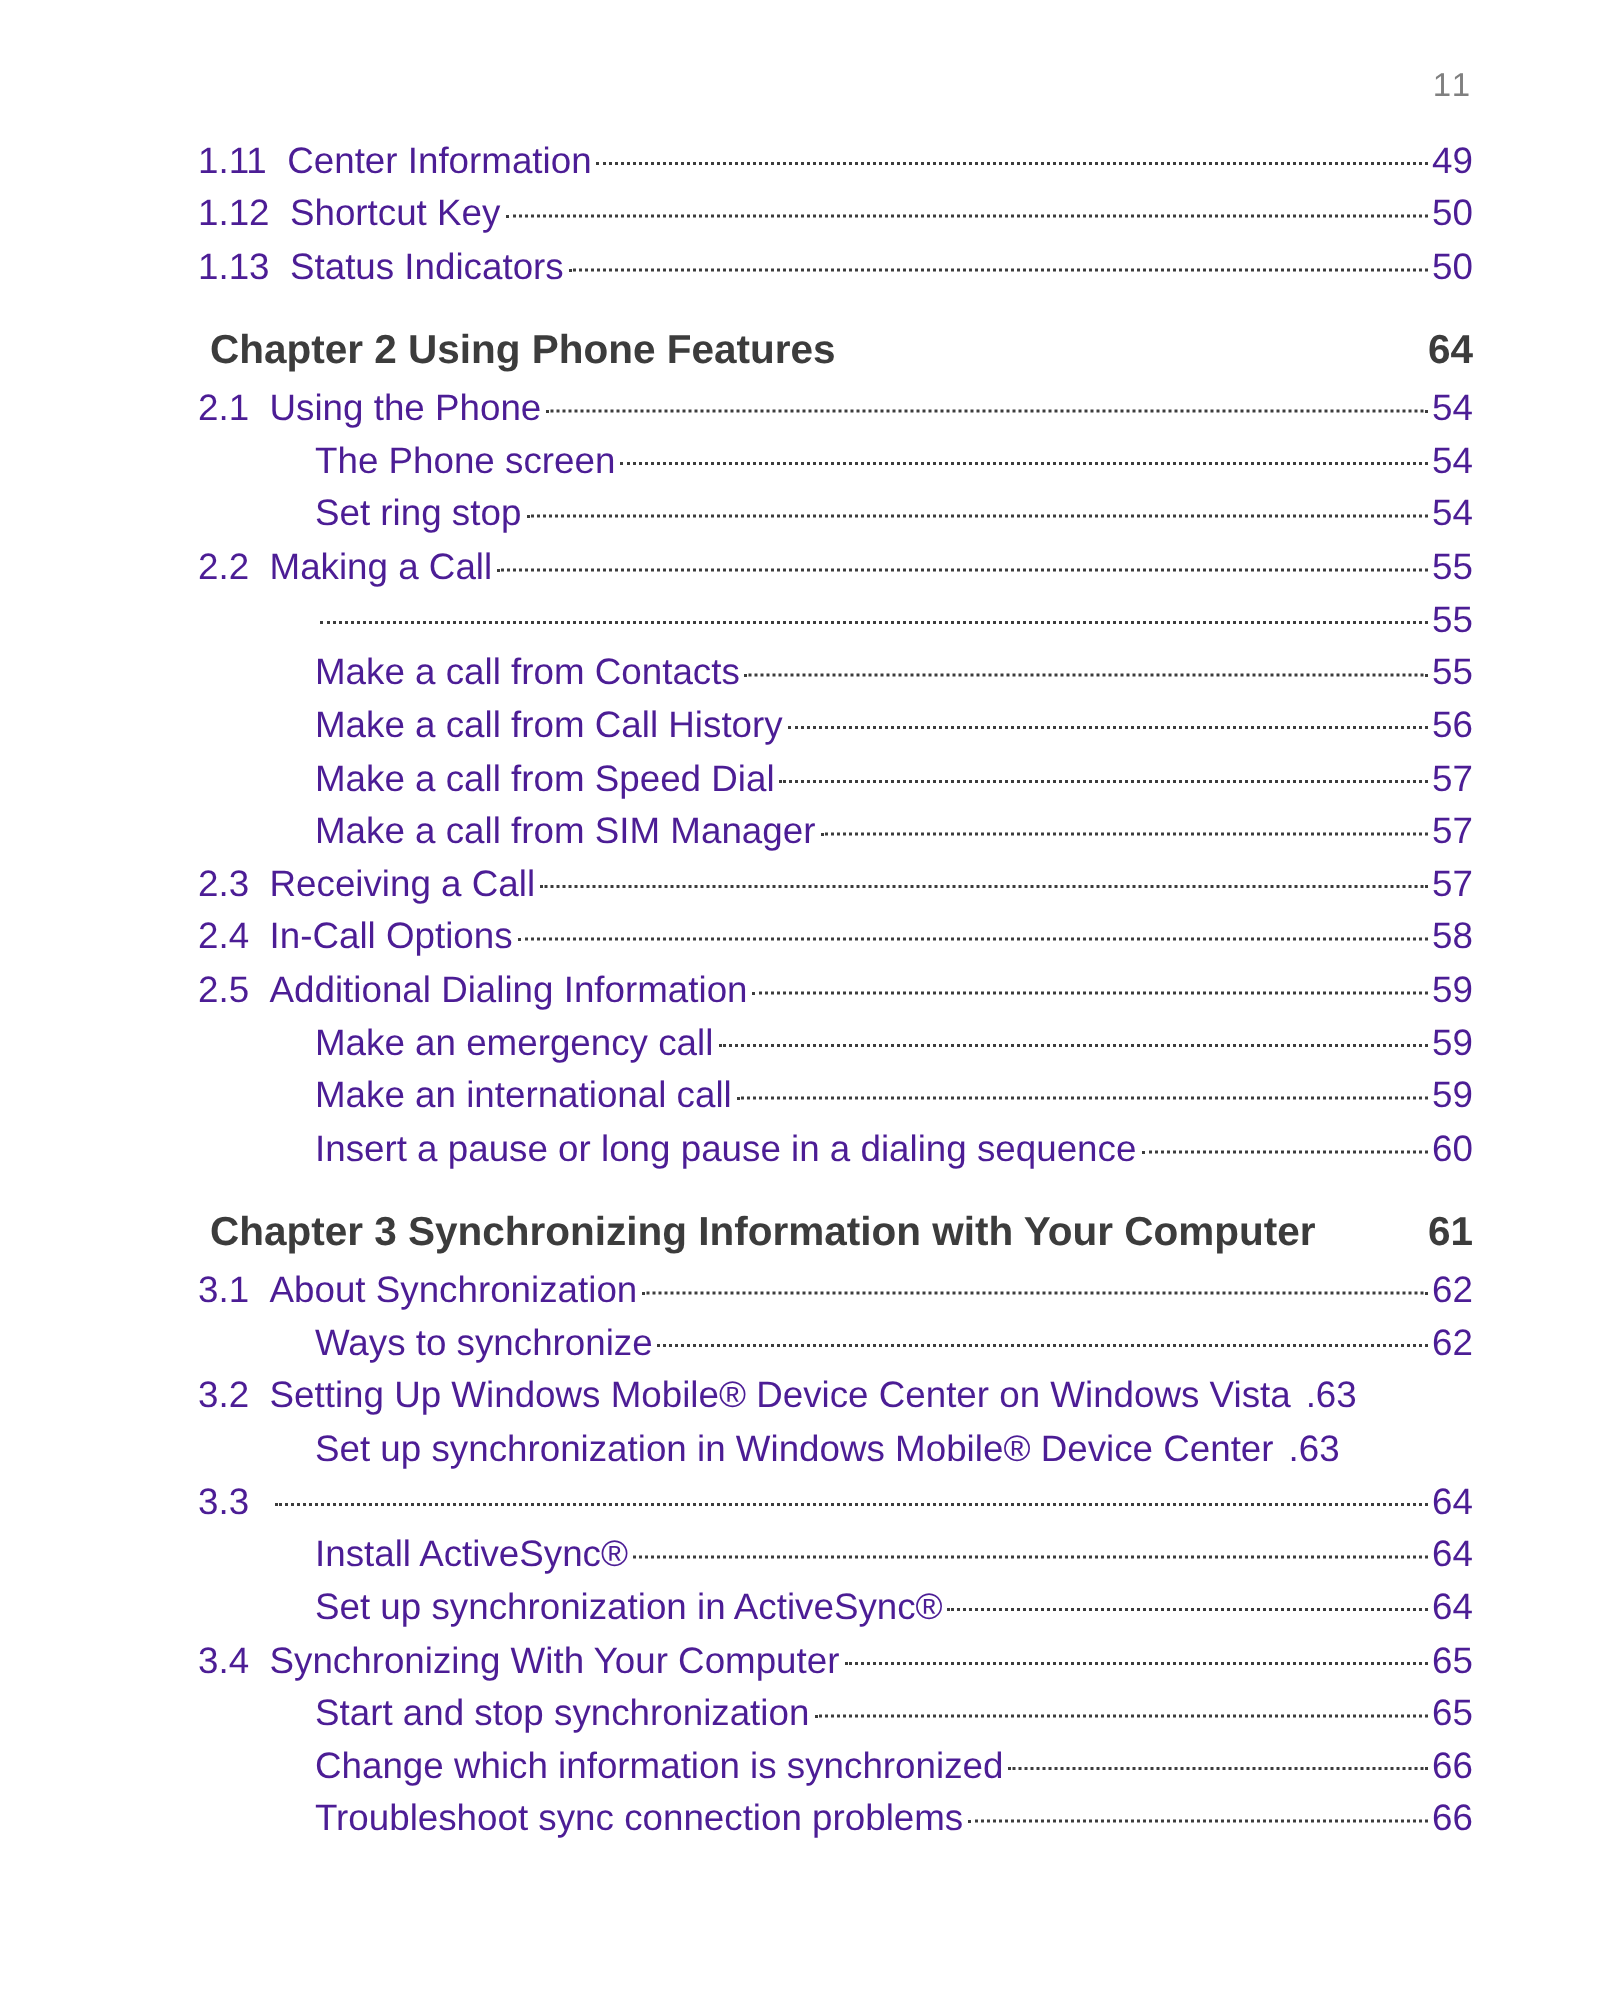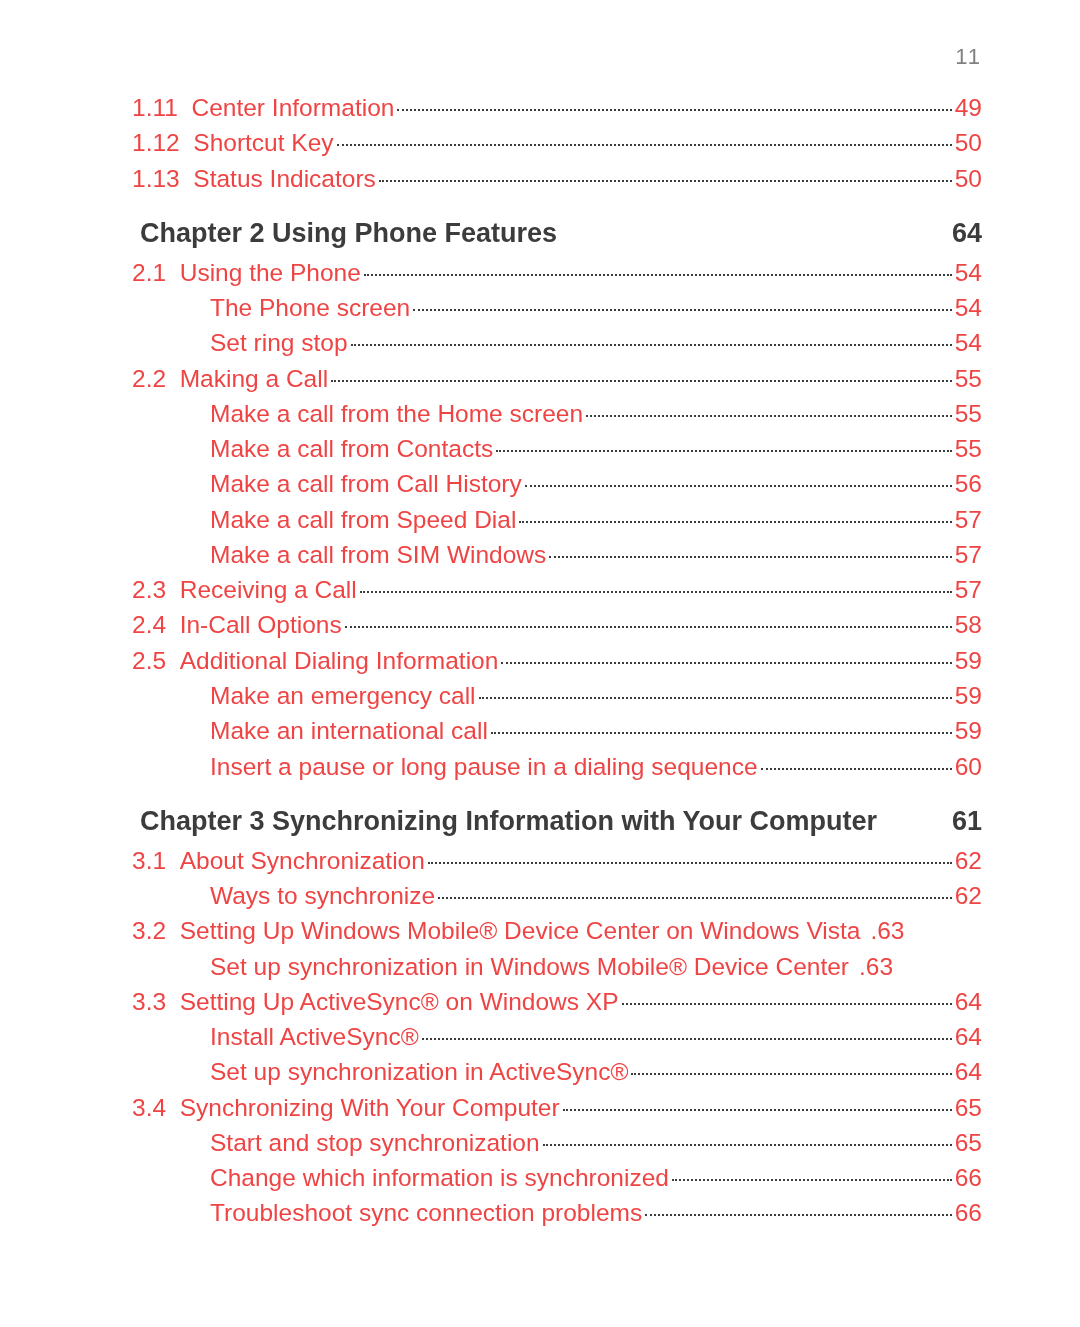--- a/index.html
+++ b/index.html
@@ -19,21 +19,21 @@
       font-size: 22px;
       color: #808080;
       letter-spacing: 2px;
     }
     .content { margin-top: 32px; }
     .toc-line {
       display: flex;
       align-items: baseline;
       font-size: 24.5px;
       line-height: 1.44;
-      color: #ef4444;
+      color: #4c1d95;
     }
     .toc-line.section { margin-left: 28px; }
     .toc-line.sub { margin-left: 106px; }
     .toc-num { white-space: nowrap; }
     .toc-title { white-space: nowrap; }
     .dots {
       flex: 1;
       border-bottom: 2.5px dotted #3c3c3c;
       margin: 0 3px;
       position: relative;
@@ -99,41 +99,40 @@
       <span class="dots"></span>
       <span class="toc-page">54</span>
     </div>
     <div class="toc-line section">
       <span class="toc-num">2.2&nbsp;&nbsp;</span>
       <span class="toc-title">Making a Call</span>
       <span class="dots"></span>
       <span class="toc-page">55</span>
     </div>
     <div class="toc-line sub">
-      <span class="toc-title">Make a call from the Home screen</span>
       <span class="dots"></span>
       <span class="toc-page">55</span>
     </div>
     <div class="toc-line sub">
       <span class="toc-title">Make a call from Contacts</span>
       <span class="dots"></span>
       <span class="toc-page">55</span>
     </div>
     <div class="toc-line sub">
       <span class="toc-title">Make a call from Call History</span>
       <span class="dots"></span>
       <span class="toc-page">56</span>
     </div>
     <div class="toc-line sub">
       <span class="toc-title">Make a call from Speed Dial</span>
       <span class="dots"></span>
       <span class="toc-page">57</span>
     </div>
     <div class="toc-line sub">
-      <span class="toc-title">Make a call from SIM Windows</span>
+      <span class="toc-title">Make a call from SIM Manager</span>
       <span class="dots"></span>
       <span class="toc-page">57</span>
     </div>
     <div class="toc-line section">
       <span class="toc-num">2.3&nbsp;&nbsp;</span>
       <span class="toc-title">Receiving a Call</span>
       <span class="dots"></span>
       <span class="toc-page">57</span>
     </div>
     <div class="toc-line section">
@@ -184,21 +183,20 @@
       <span class="dots none"></span>
       <span class="toc-page">.63</span>
     </div>
     <div class="toc-line sub">
       <span class="toc-title">Set up synchronization in Windows Mobile® Device Center</span>
       <span class="dots none"></span>
       <span class="toc-page">.63</span>
     </div>
     <div class="toc-line section">
       <span class="toc-num">3.3&nbsp;&nbsp;</span>
-      <span class="toc-title">Setting Up ActiveSync® on Windows XP</span>
       <span class="dots"></span>
       <span class="toc-page">64</span>
     </div>
     <div class="toc-line sub">
       <span class="toc-title">Install ActiveSync®</span>
       <span class="dots"></span>
       <span class="toc-page">64</span>
     </div>
     <div class="toc-line sub">
       <span class="toc-title">Set up synchronization in ActiveSync®</span>

